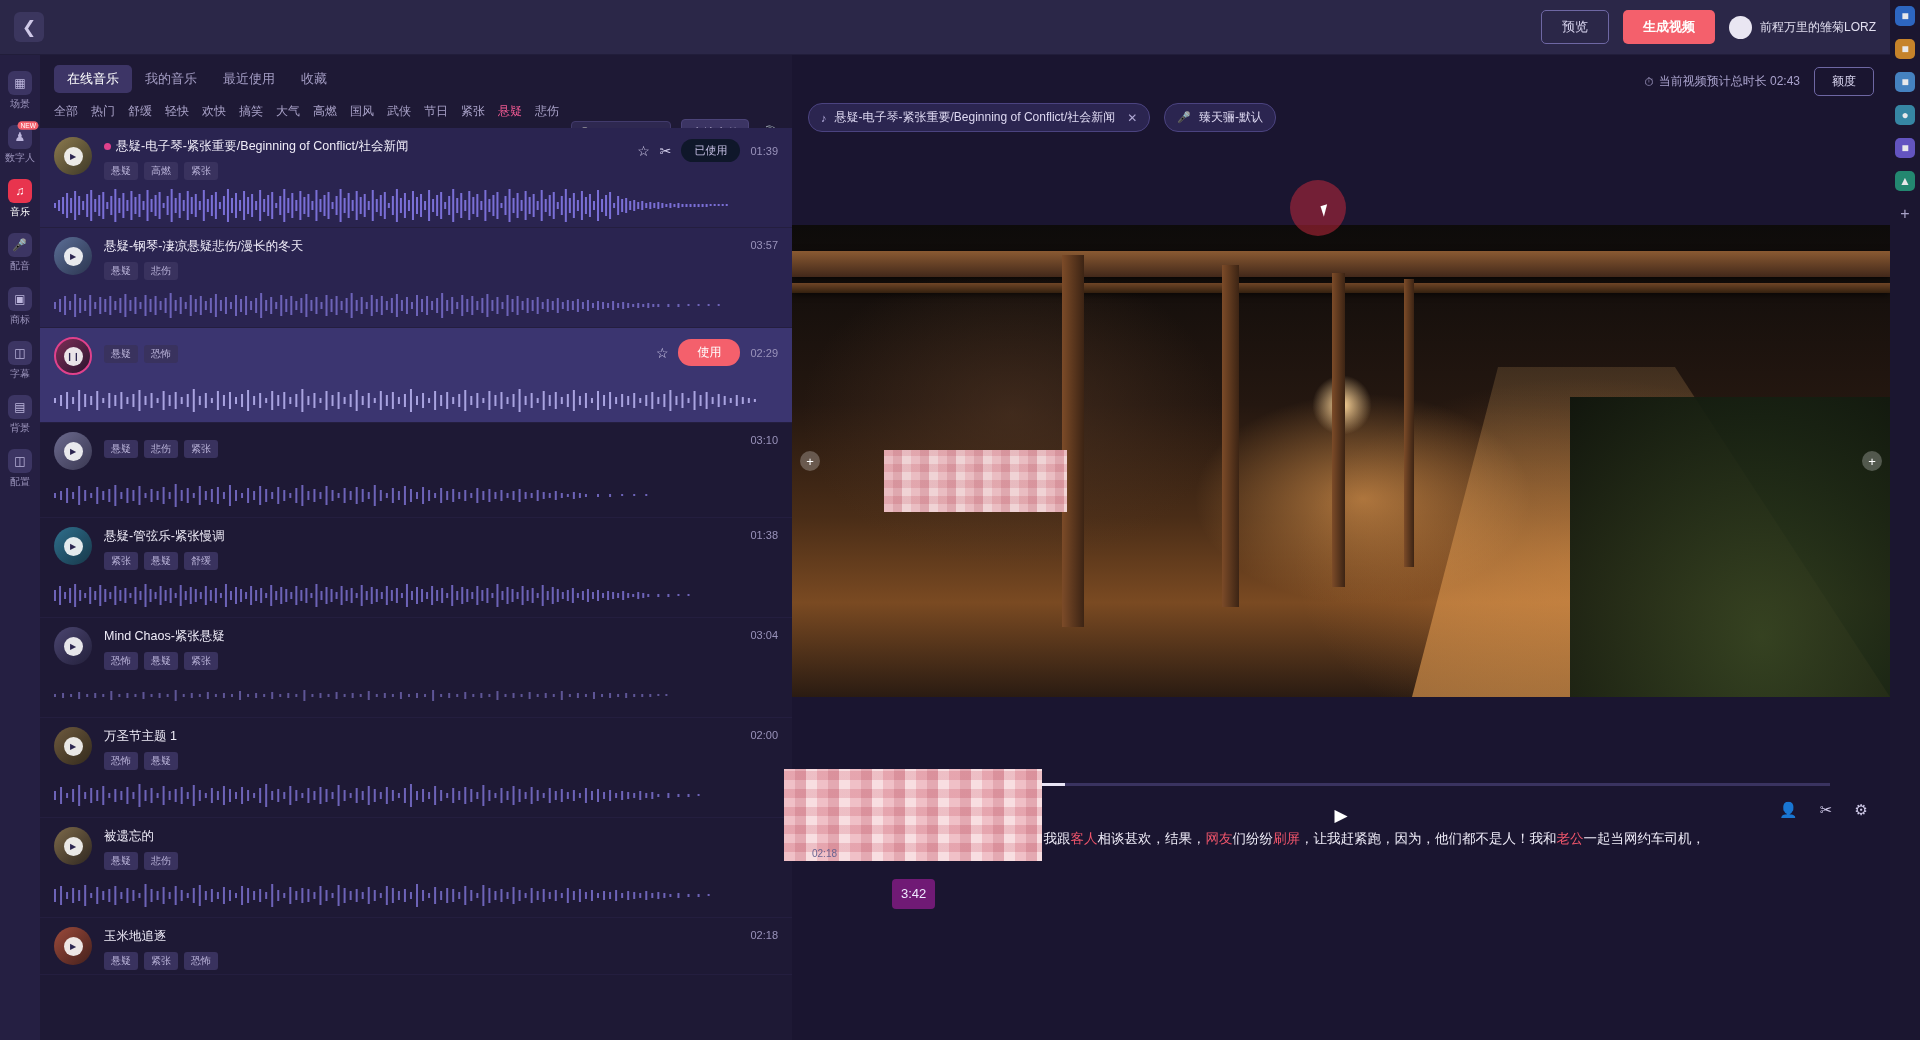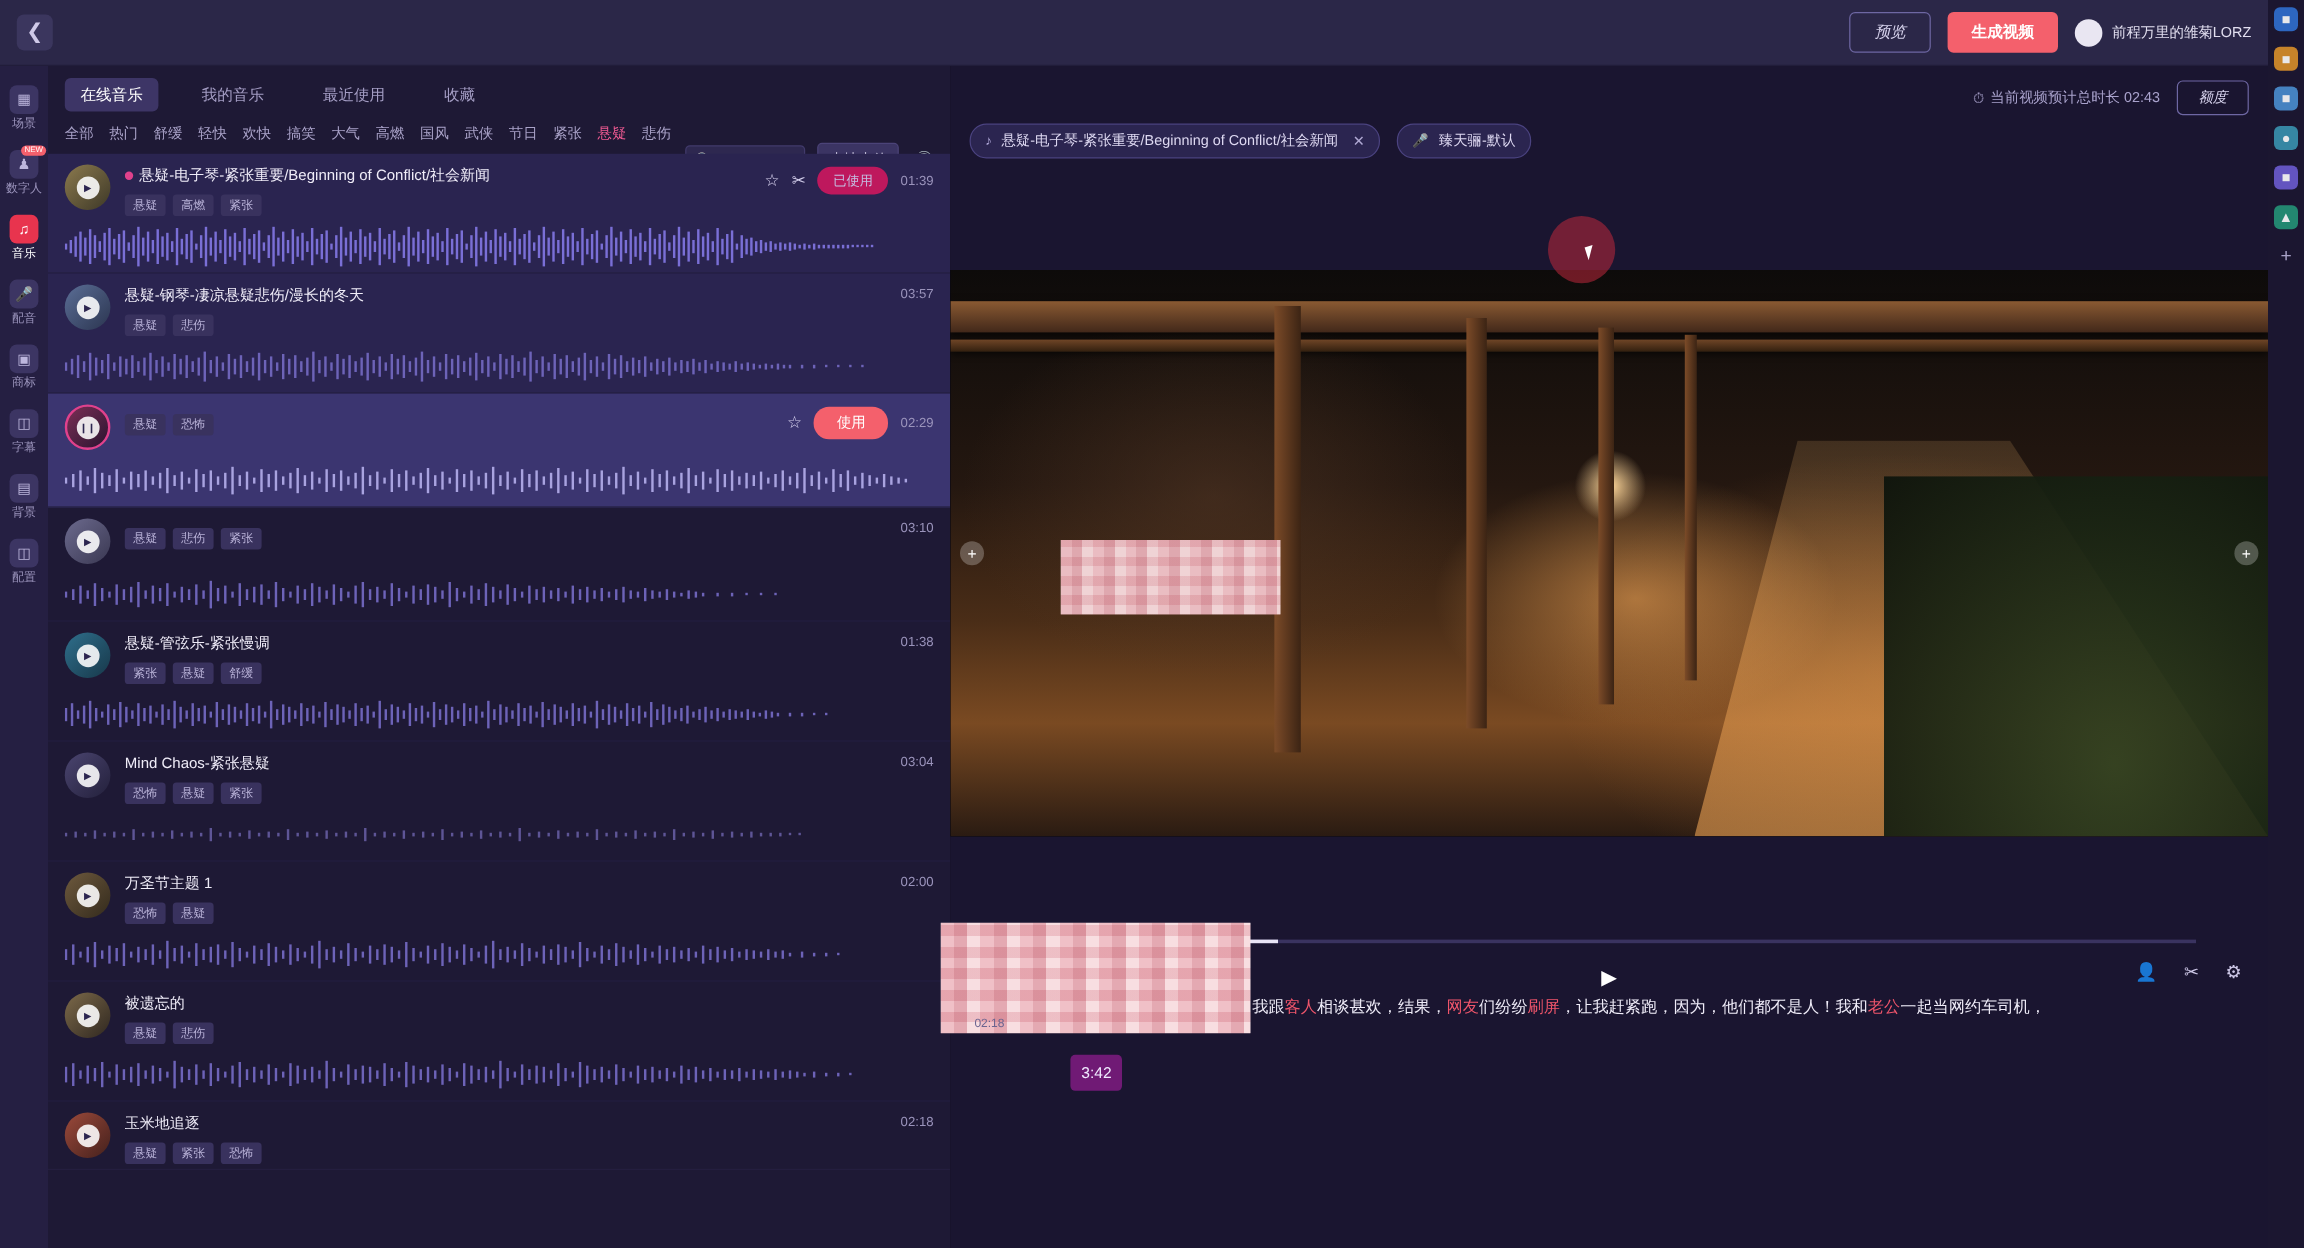--- a/index.html
+++ b/index.html
@@ -24,21 +24,21 @@
     display:flex; align-items:center; justify-content:center;
     color:#cfc9e8; font-size:17px; cursor:pointer; flex:none;
   }
   .doc-title {
     margin-left:18px; font-size:18px; font-weight:bold; color:#ffffff;
     letter-spacing:.3px; white-space:nowrap;
   }
   .topbar-right { margin-left:auto; display:flex; align-items:center; gap:14px; }
   .btn-outline {
     border:1px solid #6e67a3; border-radius:5px; background:transparent;
-    color:#d8d4ee; font-size:13px; padding:7px 20px; cursor:pointer;font-style:italic;
+    color:#d8d4ee; font-size:13px; padding:7px 20px; cursor:pointer;
   }
   .btn-primary {
     border:none; border-radius:5px; background:#f4606c;
     color:#fff; font-size:13px; padding:8px 20px; cursor:pointer; font-weight:bold;
   }
   .user-box { display:flex; align-items:center; gap:8px; cursor:pointer; }
   .avatar { width:23px; height:23px; border-radius:50%; background:#e9e6f2; flex:none; }
   .user-name { font-size:12px; color:#e2dff0; white-space:nowrap; }
 
   
@@ -69,21 +69,21 @@
     position:absolute; top:-4px; right:1px; background:#f4606c; color:#fff;
     font-size:7px; border-radius:6px; padding:1px 3px; transform:scale(.95);
   }
 
   
   .music-panel {
     position:absolute; left:40px; top:55px; width:752px; height:985px;
     background:#1e1935; display:flex; flex-direction:column;
   }
   .mp-head { padding:10px 14px 0; }
-  .tabs { display:flex; align-items:center; gap:23px; }
+  .tabs { display:flex; align-items:center; gap:0; }
   .tab {
     font-size:13px; color:#a49dc4; padding:5px 13px; border-radius:5px; cursor:pointer;
   }
   .tab.active { background:#3d3566; color:#fff; }
   .search-row {
     position:absolute; right:14px; top:64px; display:flex; align-items:center; gap:10px;
   }
   .search-box {
     width:100px; height:26px; background:#2e2850; border:1px solid #413a6b;
     border-radius:4px; display:flex; align-items:center; gap:6px; padding:0 8px;
@@ -133,21 +133,21 @@
   .tr-info { flex:1; min-width:0; padding-top:1px; }
   .tr-name { font-size:12.5px; color:#efecf8; white-space:nowrap; overflow:hidden;
     text-overflow:ellipsis; display:flex; align-items:center; gap:5px; }
   .now-dot { width:7px;height:7px;border-radius:50%;background:#e0418c;flex:none; }
   .tags { display:flex; gap:6px; margin-top:7px; }
   .tag { font-size:10px; color:#b9b2d8; background:#39325e; border-radius:3px; padding:2px 7px; }
   .tr-right { display:flex; align-items:center; gap:10px; flex:none; padding-top:2px; }
   .dur { font-size:11px; color:#9a93bb; }
   .icon-btn { font-size:14px; color:#d6d1ee; cursor:pointer; }
   .btn-used {
-    background:#be185d; color:#c4bee2; font-size:11px; border-radius:13px;
+    background:#0f172a; color:#c4bee2; font-size:11px; border-radius:13px;
     padding:4px 13px; cursor:pointer; border:none;
   }
   .btn-use {
     background:#f4606c; color:#fff; font-size:12px; border-radius:13px;
     padding:5px 19px; cursor:pointer; border:none;
   }
   .wave { height:36px; margin-top:7px; width:100%; display:block; }
 
   
   .stage { position:absolute; left:792px; top:55px; width:1098px; height:985px; background:#1a1530; }

